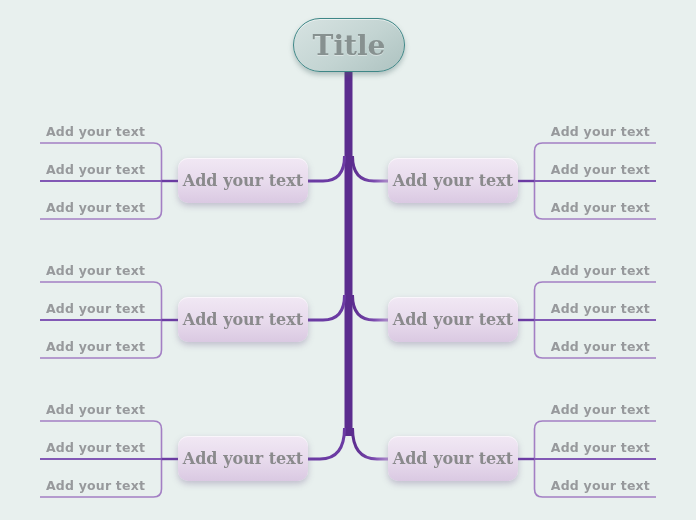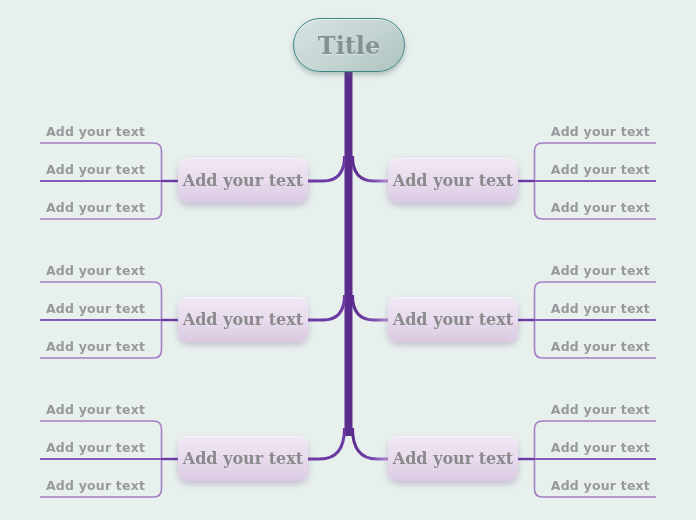--- a/index.html
+++ b/index.html
@@ -16,21 +16,21 @@
   .title-node{
     position:absolute;left:293px;top:18px;width:112px;height:54px;
     border-radius:27px;
     background:linear-gradient(145deg,#d7e3e2 0%,#c3d4d2 55%,#adc2c0 100%);
     border:1.5px solid #3f8787;
     box-shadow:0 3px 5px rgba(70,100,100,.35), inset 0 1px 0 rgba(255,255,255,.55);
     display:flex;align-items:center;justify-content:center;
     box-sizing:border-box;
   }
   .title-node span{
-    font-family:"DejaVu Serif",serif;font-weight:bold;font-size:24px;
+    font-family:"DejaVu Serif",serif;font-weight:bold;font-size:28px;
     color:#879190;text-shadow:0 1px 0 rgba(255,255,255,.4);
   }
 
   
   .node{
     position:absolute;width:130px;height:45px;border-radius:10px;
     background:linear-gradient(180deg,#f1e8f4 0%,#e7daec 55%,#dac9e2 100%);
     box-shadow:0 3px 6px rgba(120,100,145,.35), inset 0 1px 0 rgba(255,255,255,.6);
     display:flex;align-items:center;justify-content:center;
   }

